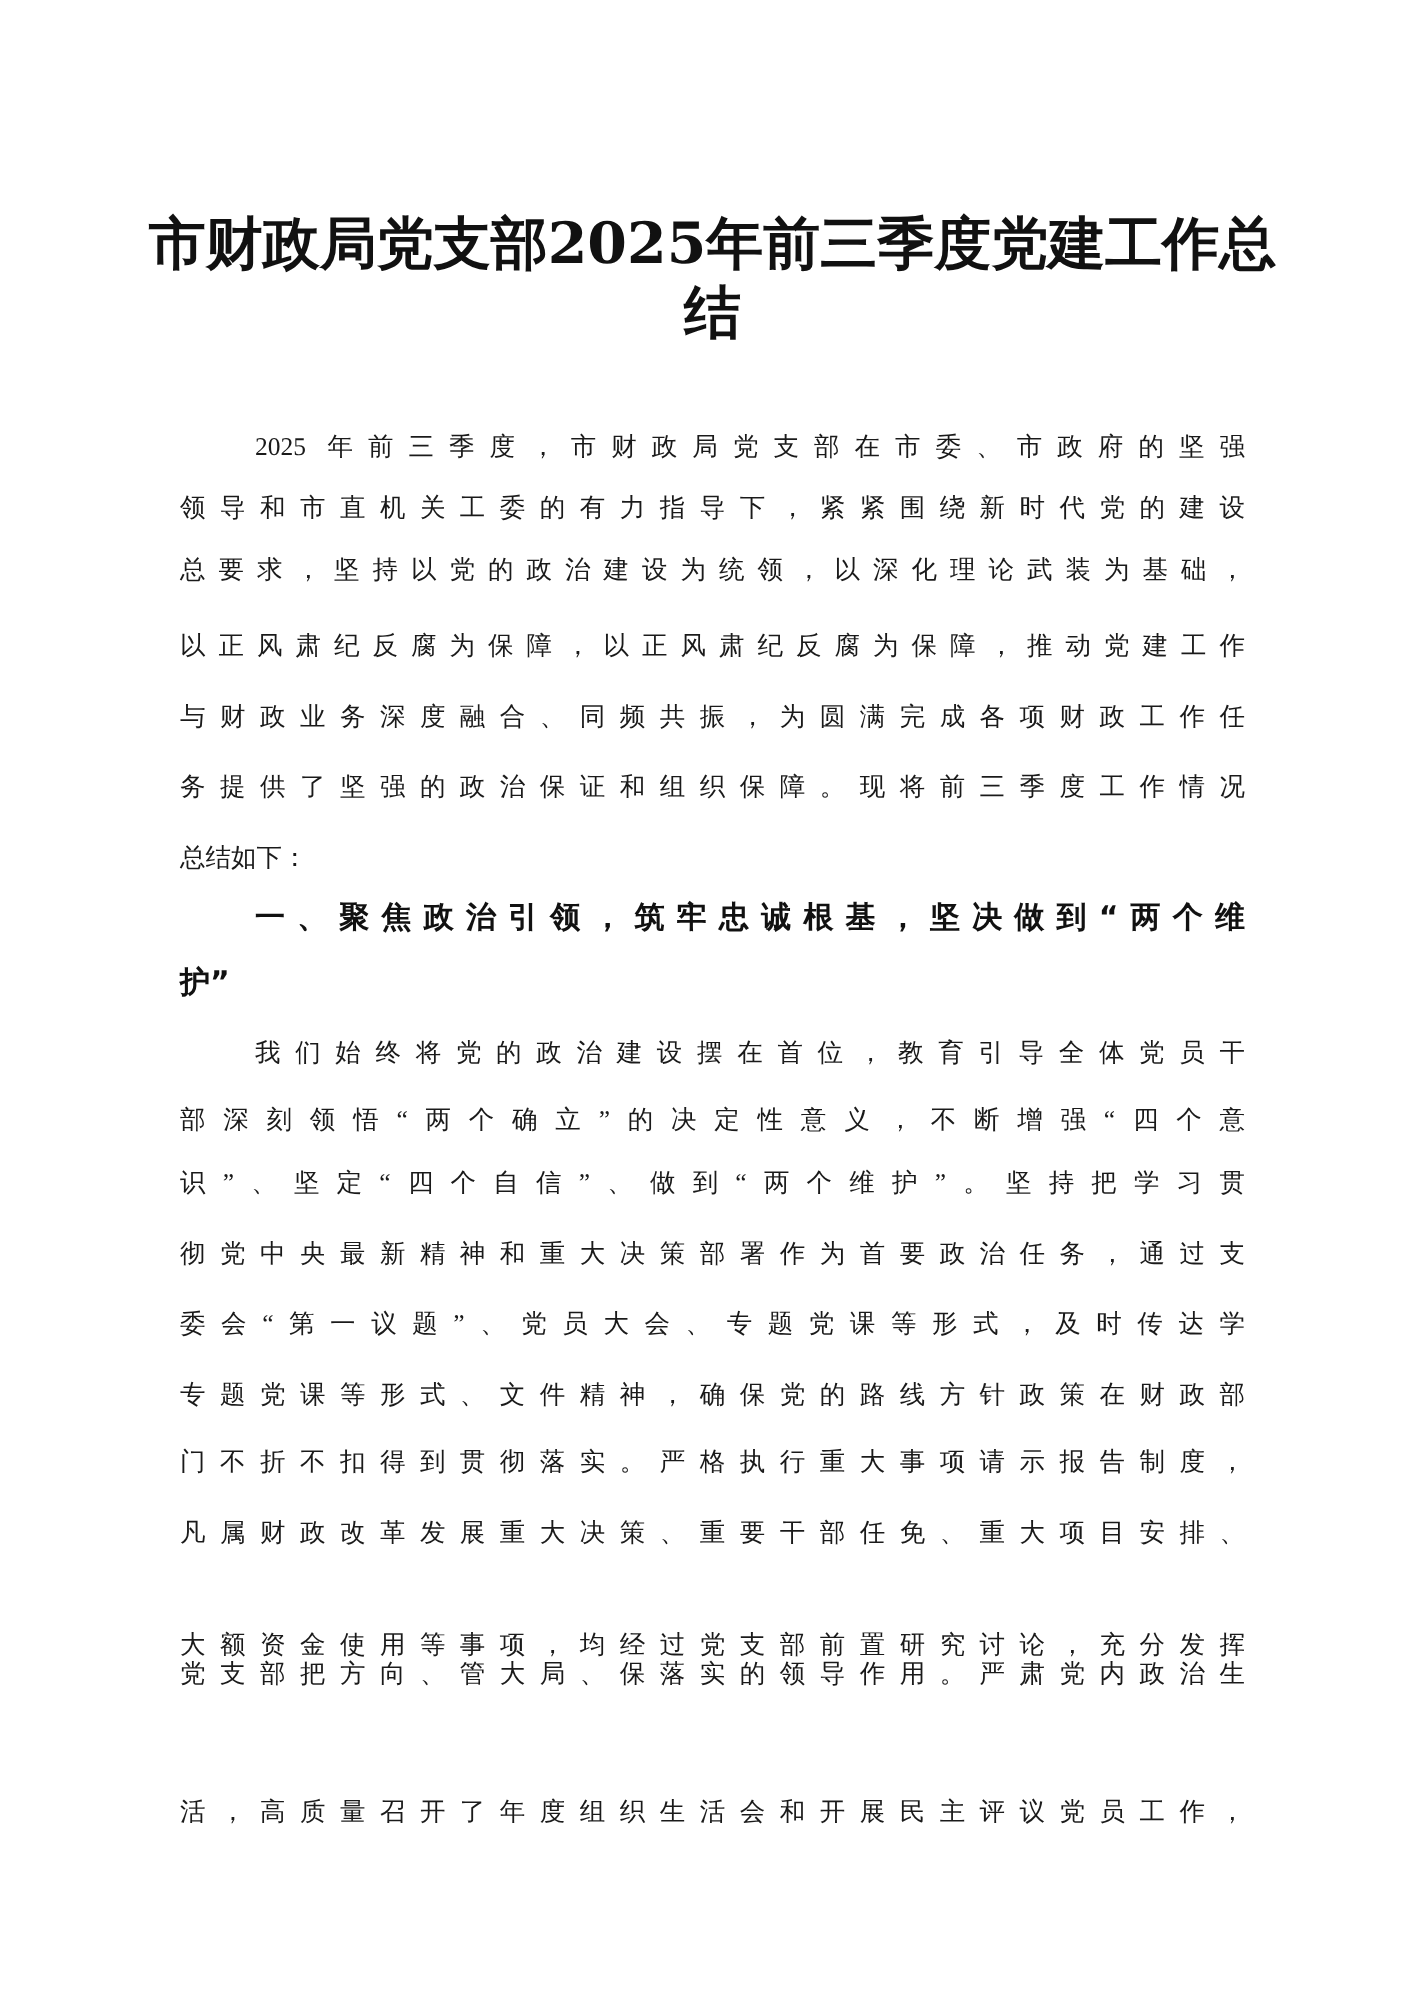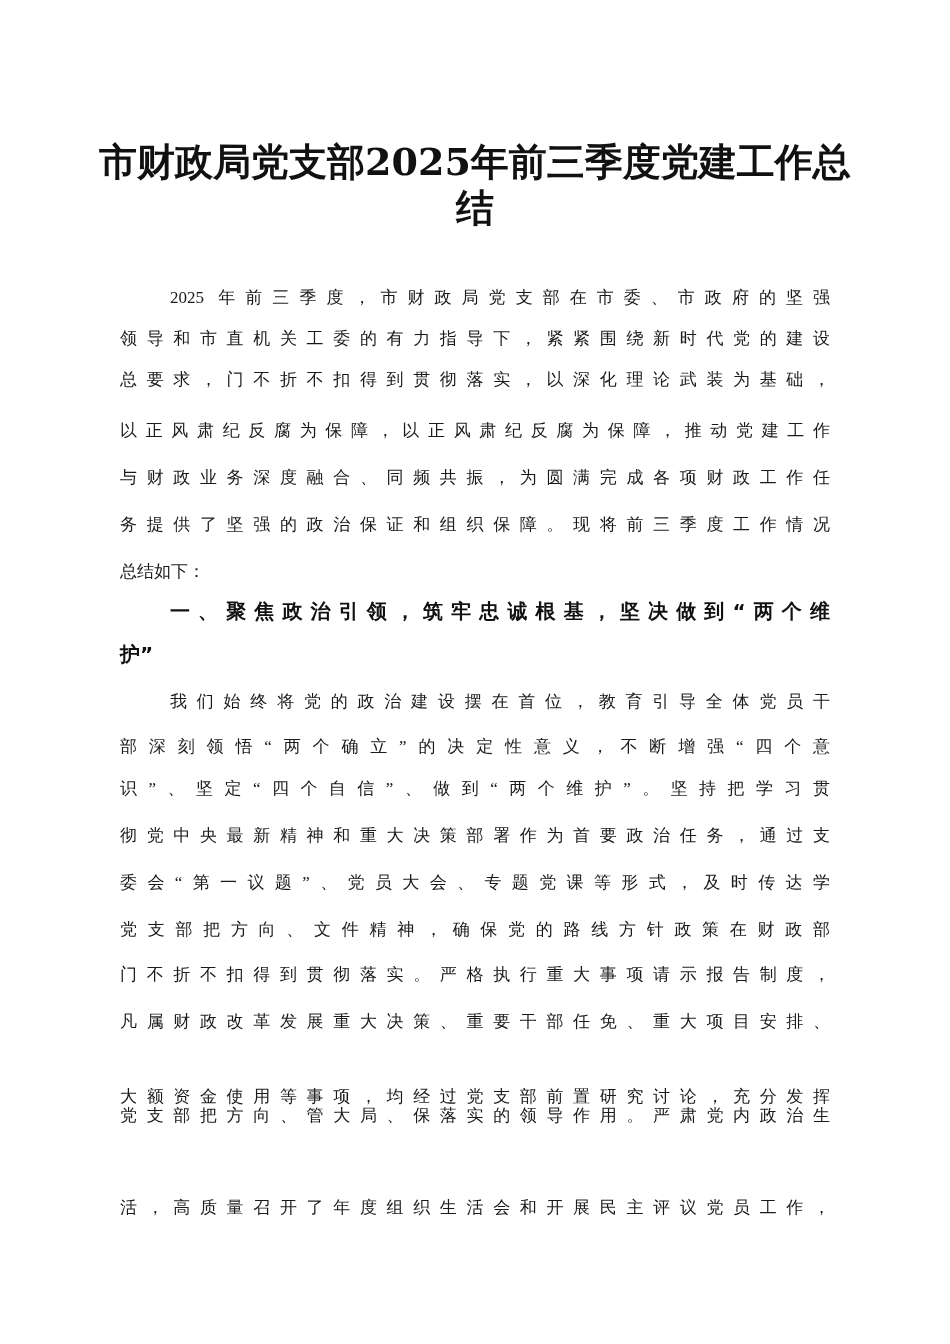--- a/index.html
+++ b/index.html
@@ -76,34 +76,34 @@
 </head>
 <body>
 
 <div class="page">
 
   <div class="title-line" style="top:140px;">市财政局党支部2025年前三季度党建工作总</div>
   <div class="title-line" style="top:186px;">结</div>
 
   <div class="line indent" style="top:281px;">2025 年前三季度，市财政局党支部在市委、市政府的坚强</div>
   <div class="line" style="top:322px;">领导和市直机关工委的有力指导下，紧紧围绕新时代党的建设</div>
-  <div class="line" style="top:363px;">总要求，门不折不扣得到贯彻落实，以深化理论武装为基础，</div>
+  <div class="line" style="top:363px;">总要求，坚持以党的政治建设为统领，以深化理论武装为基础，</div>
   <div class="line" style="top:414px;">以正风肃纪反腐为保障，以正风肃纪反腐为保障，推动党建工作</div>
   <div class="line" style="top:461px;">与财政业务深度融合、同频共振，为圆满完成各项财政工作任</div>
   <div class="line" style="top:508px;">务提供了坚强的政治保证和组织保障。现将前三季度工作情况</div>
   <div class="line last" style="top:555px;">总结如下：</div>
 
   <div class="heading indent" style="top:594px;">一、聚焦政治引领，筑牢忠诚根基，坚决做到“两个维</div>
   <div class="heading last" style="top:637px;">护”</div>
 
   <div class="line indent" style="top:685px;">我们始终将党的政治建设摆在首位，教育引导全体党员干</div>
   <div class="line" style="top:730px;">部深刻领悟“两个确立”的决定性意义，不断增强“四个意</div>
   <div class="line" style="top:772px;">识”、坚定“四个自信”、做到“两个维护”。坚持把学习贯</div>
   <div class="line" style="top:819px;">彻党中央最新精神和重大决策部署作为首要政治任务，通过支</div>
   <div class="line" style="top:866px;">委会“第一议题”、党员大会、专题党课等形式，及时传达学</div>
-  <div class="line" style="top:913px;">党支部把方向、文件精神，确保党的路线方针政策在财政部</div>
+  <div class="line" style="top:913px;">专题党课等形式、文件精神，确保党的路线方针政策在财政部</div>
   <div class="line" style="top:958px;">门不折不扣得到贯彻落实。严格执行重大事项请示报告制度，</div>
   <div class="line" style="top:1005px;">凡属财政改革发展重大决策、重要干部任免、重大项目安排、</div>
   <div class="line" style="top:1052px;margin-top:28px;">大额资金使用等事项，均经过党支部前置研究讨论，充分发挥</div>
   <div class="line" style="top:1099px;">党支部把方向、管大局、保落实的领导作用。严肃党内政治生</div>
   <div class="line" style="top:1191px;">活，高质量召开了年度组织生活会和开展民主评议党员工作，</div>
 
 </div>
 
 </body></html>

